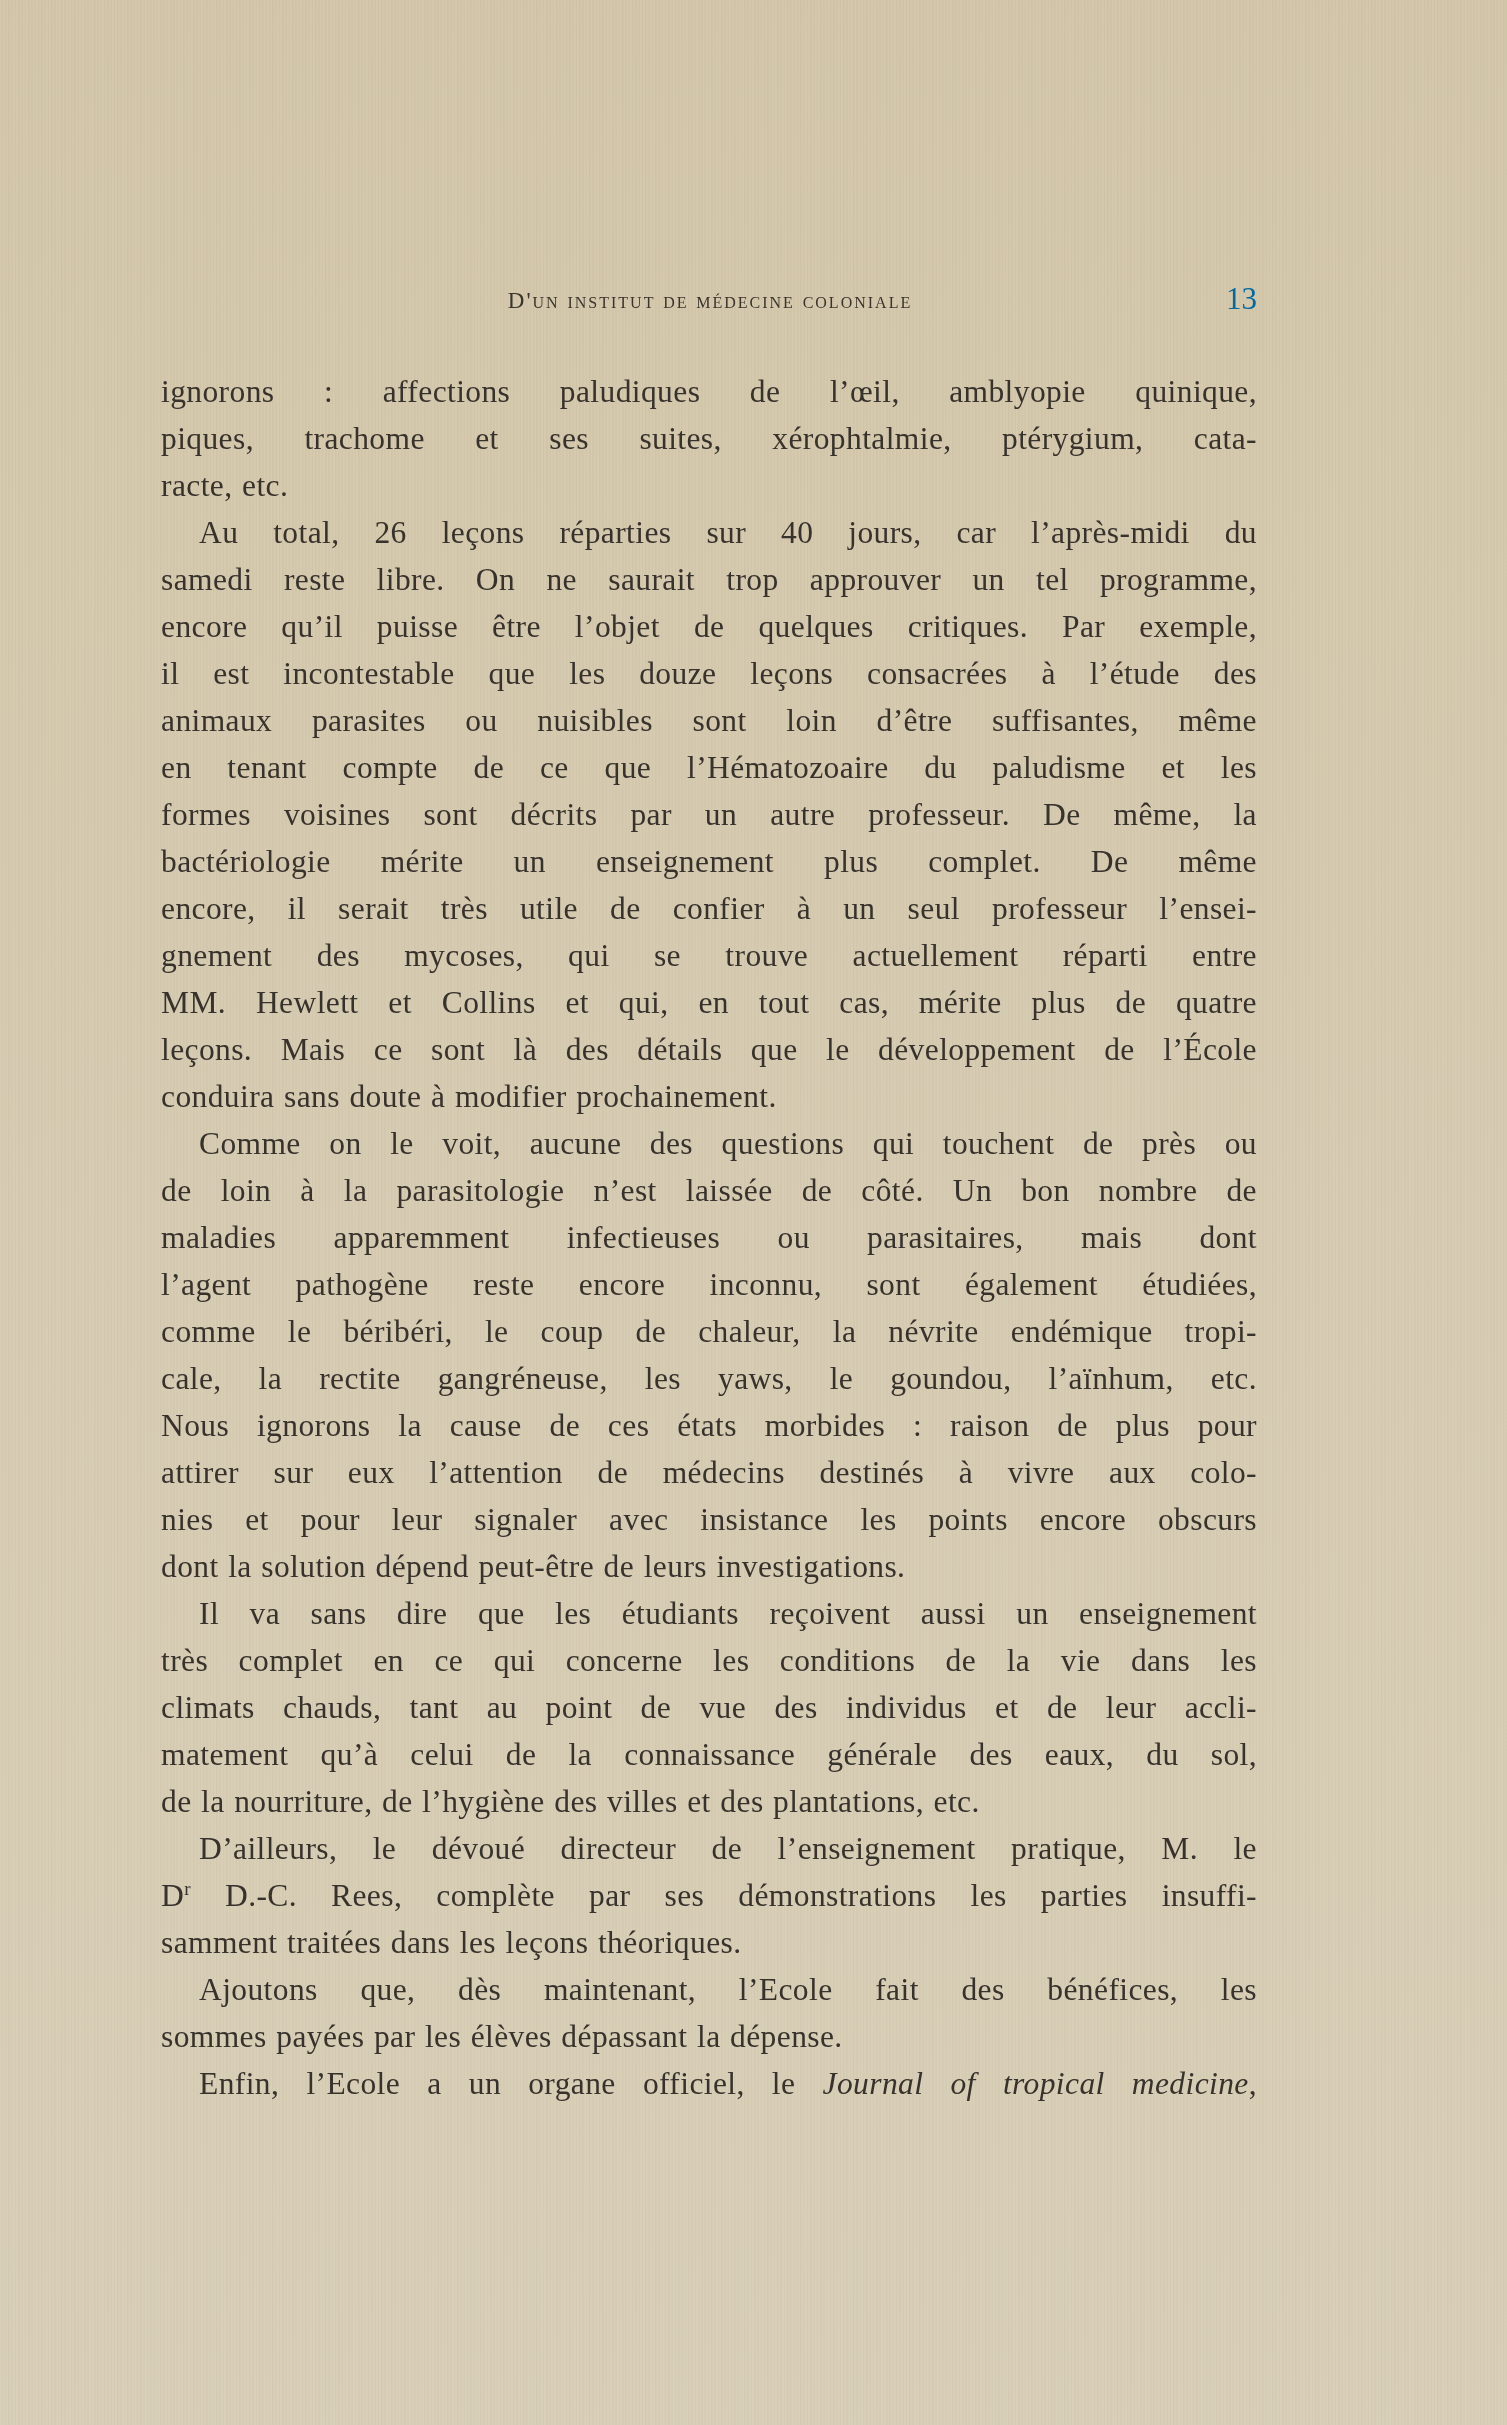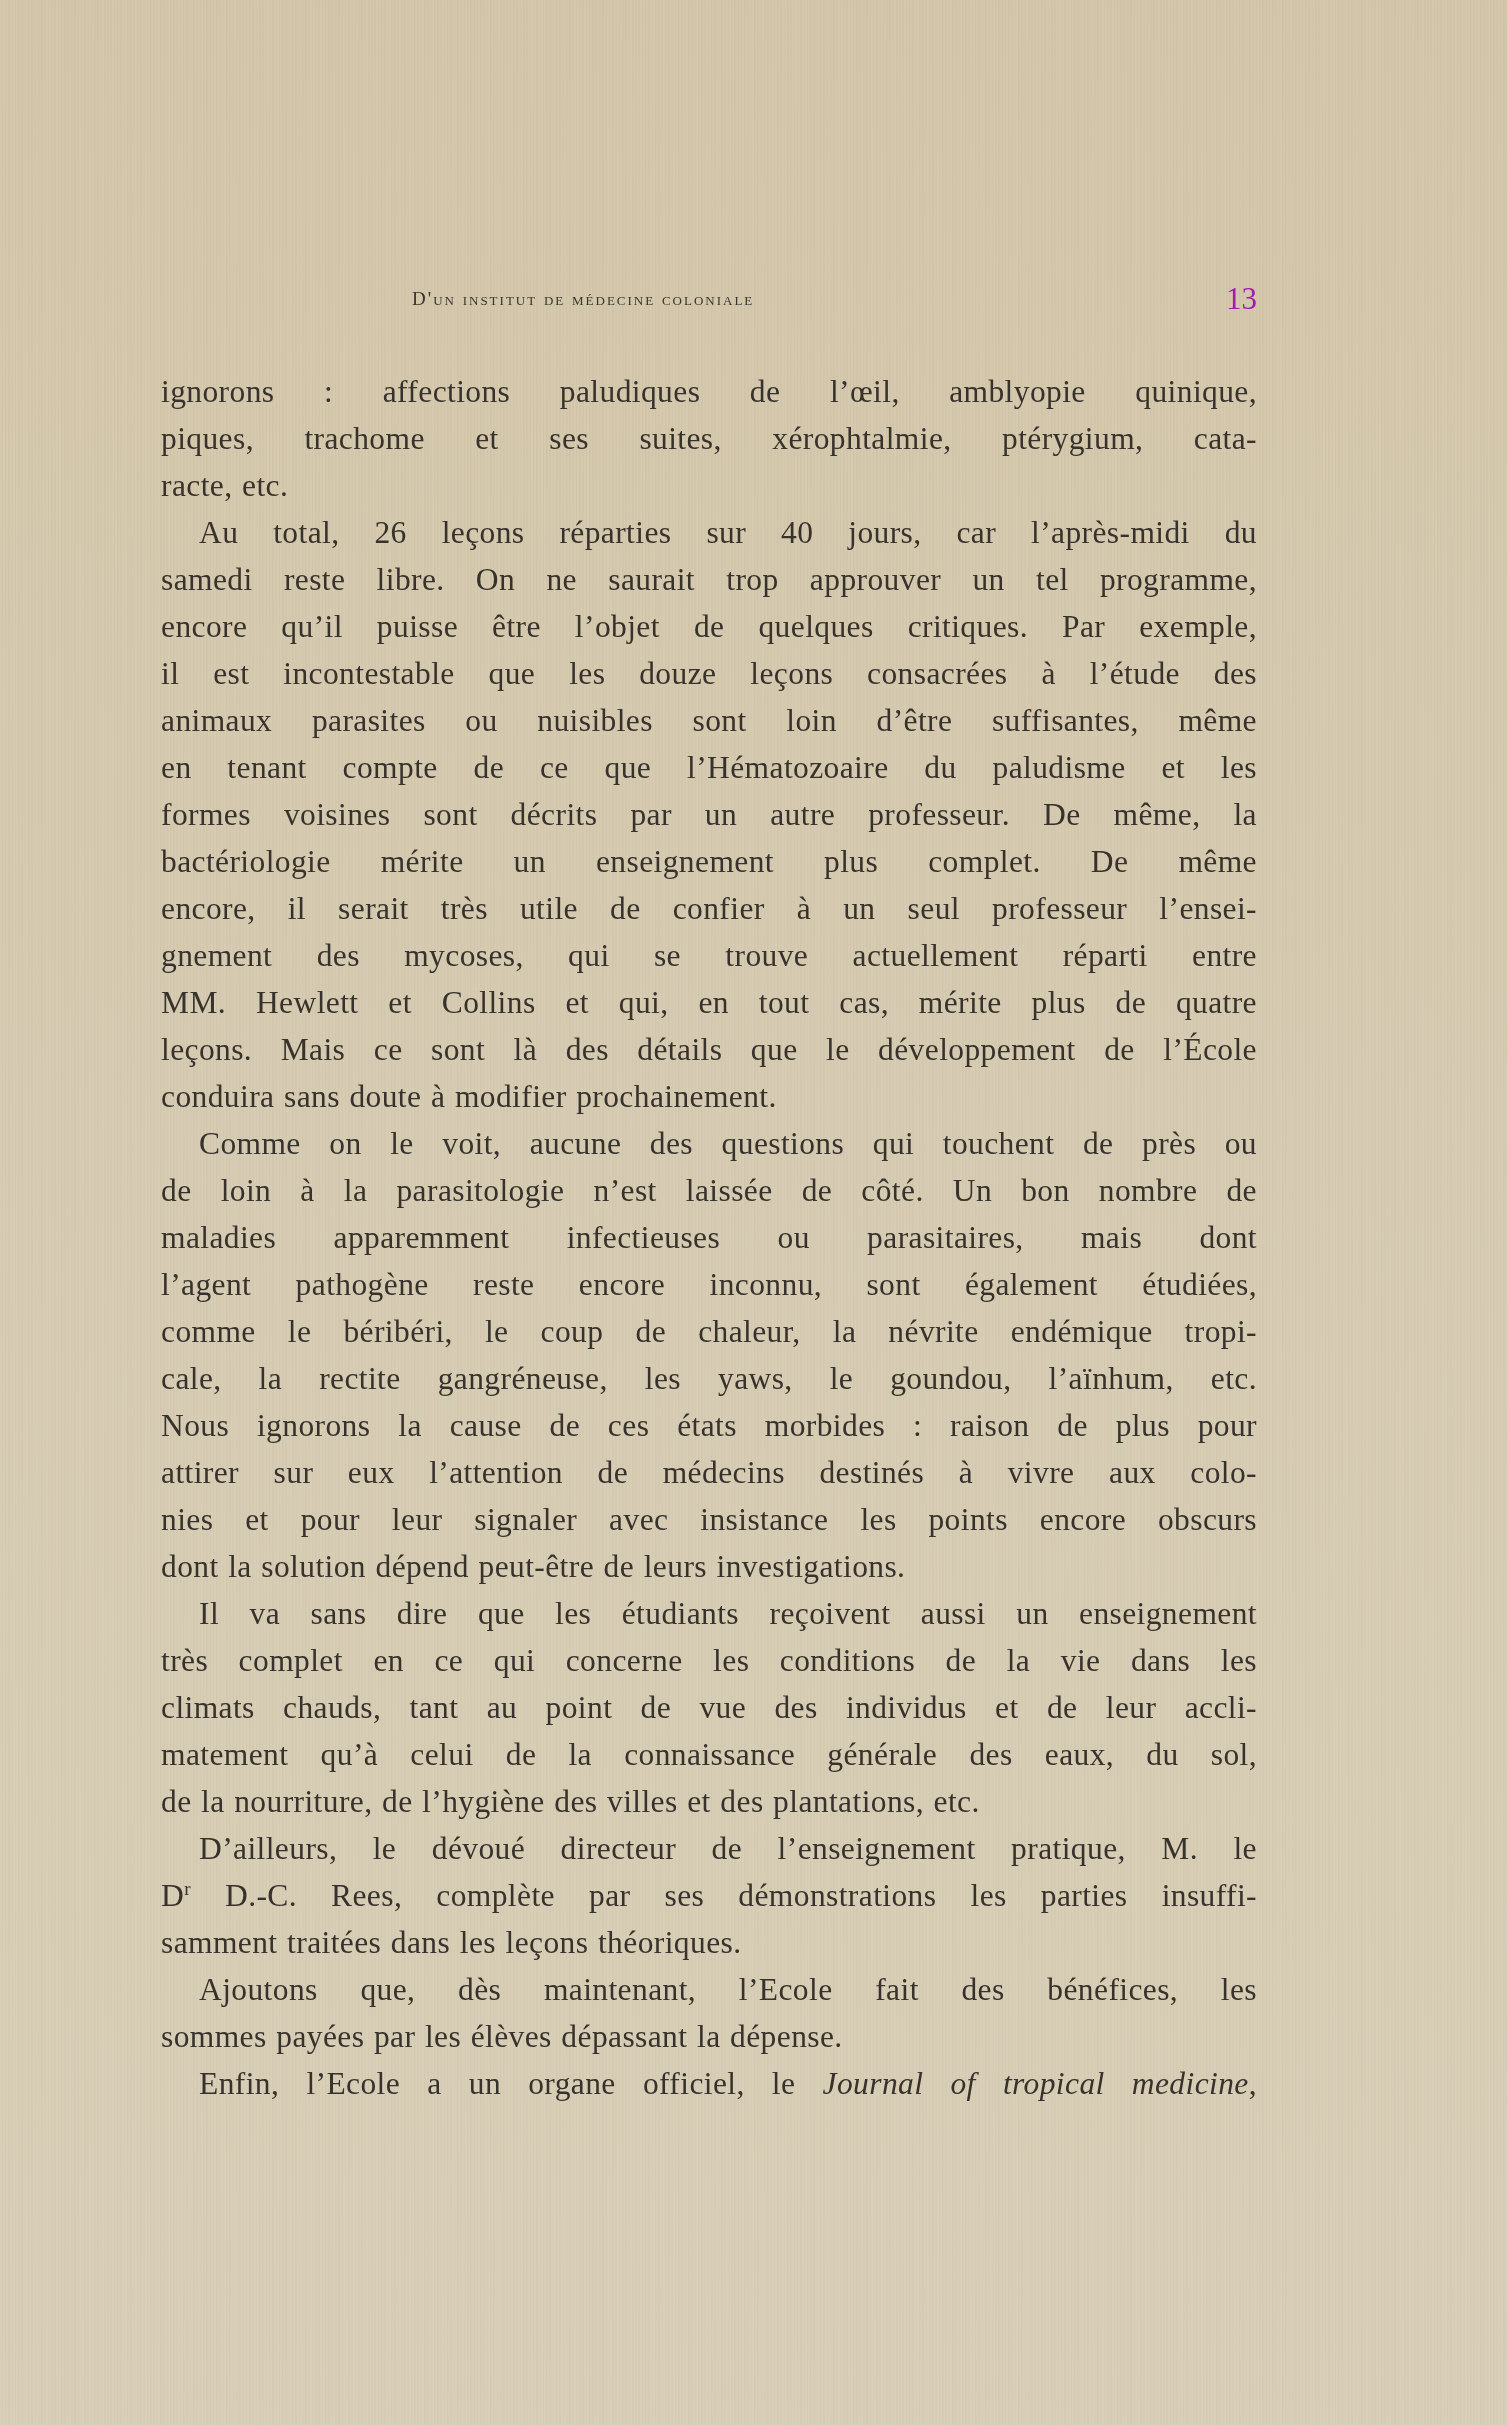--- a/index.html
+++ b/index.html
@@ -27,33 +27,34 @@
     .running-head {
       position: relative;
       height: 47px;
       width: 1096px;
     }
     .running-title {
       position: absolute;
       left: 251px;
       top: 6.7px;
       width: 596px;
+      text-align: center;
       font-family: "Liberation Serif", "DejaVu Serif", serif;
-      font-size: 19px;
+      font-size: 23px;
       font-variant: small-caps;
       letter-spacing: 2px;
       color: #3a342d;
     }
     .page-number {
       position: absolute;
       right: 0;
       top: 0;
       font-family: "Liberation Serif", "DejaVu Serif", serif;
       font-size: 31px;
-      color: #a21caf;
+      color: #0369a1;
     }
     .body-text {
       margin-top: 40px;
       font-family: "Liberation Serif", "DejaVu Serif", serif;
       font-size: 31.5px;
       line-height: 47px;
       text-align: justify;
       text-align-last: auto;
       letter-spacing: 0.4px;
       word-spacing: 1.3px;

